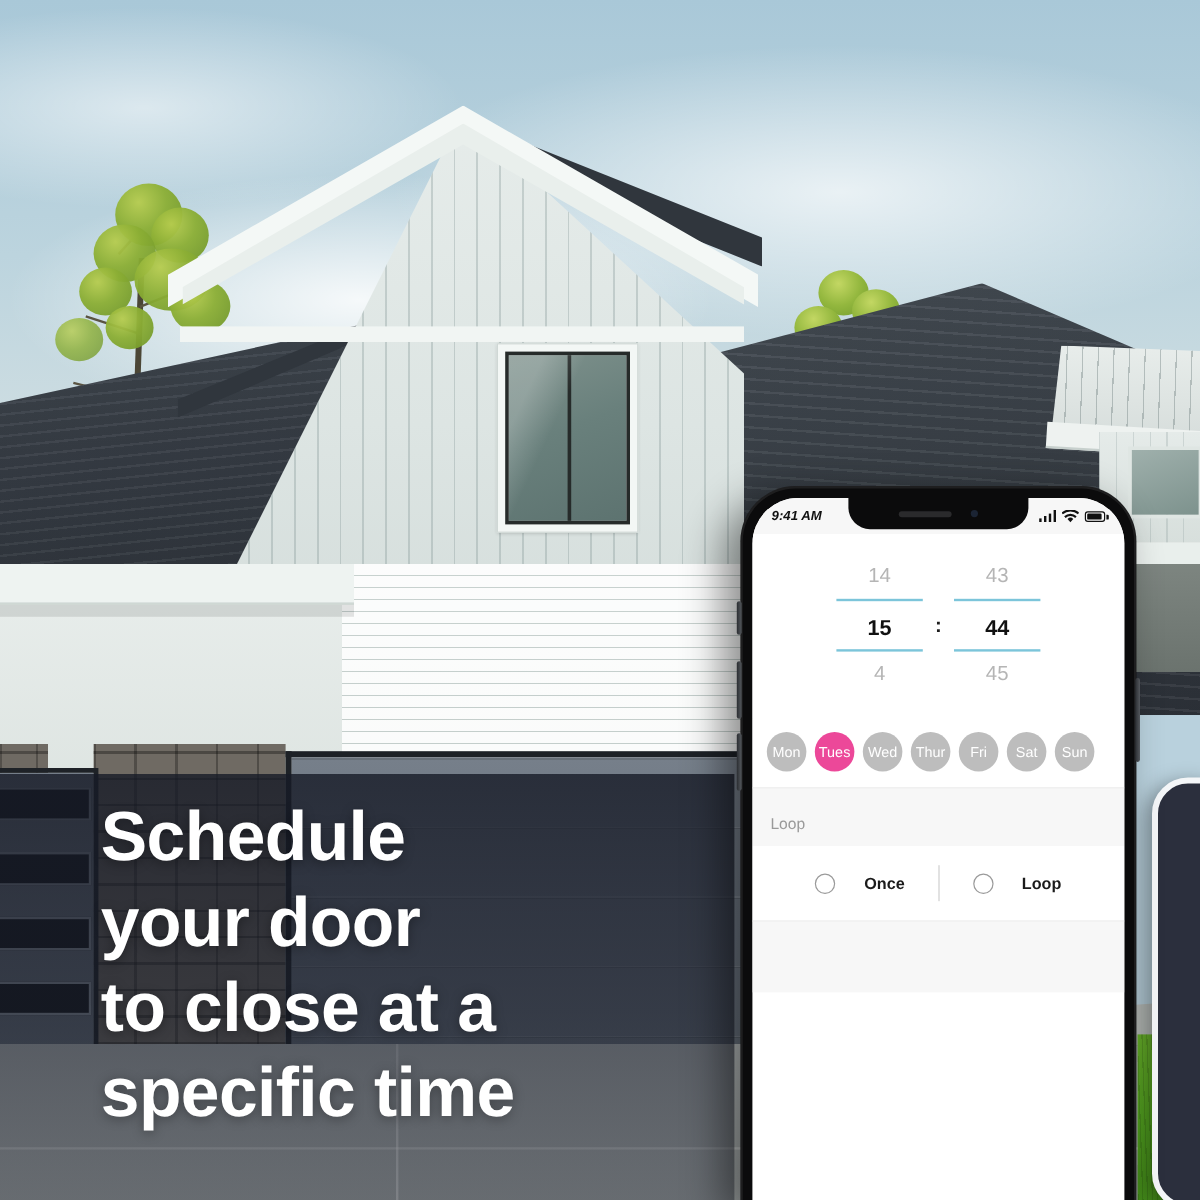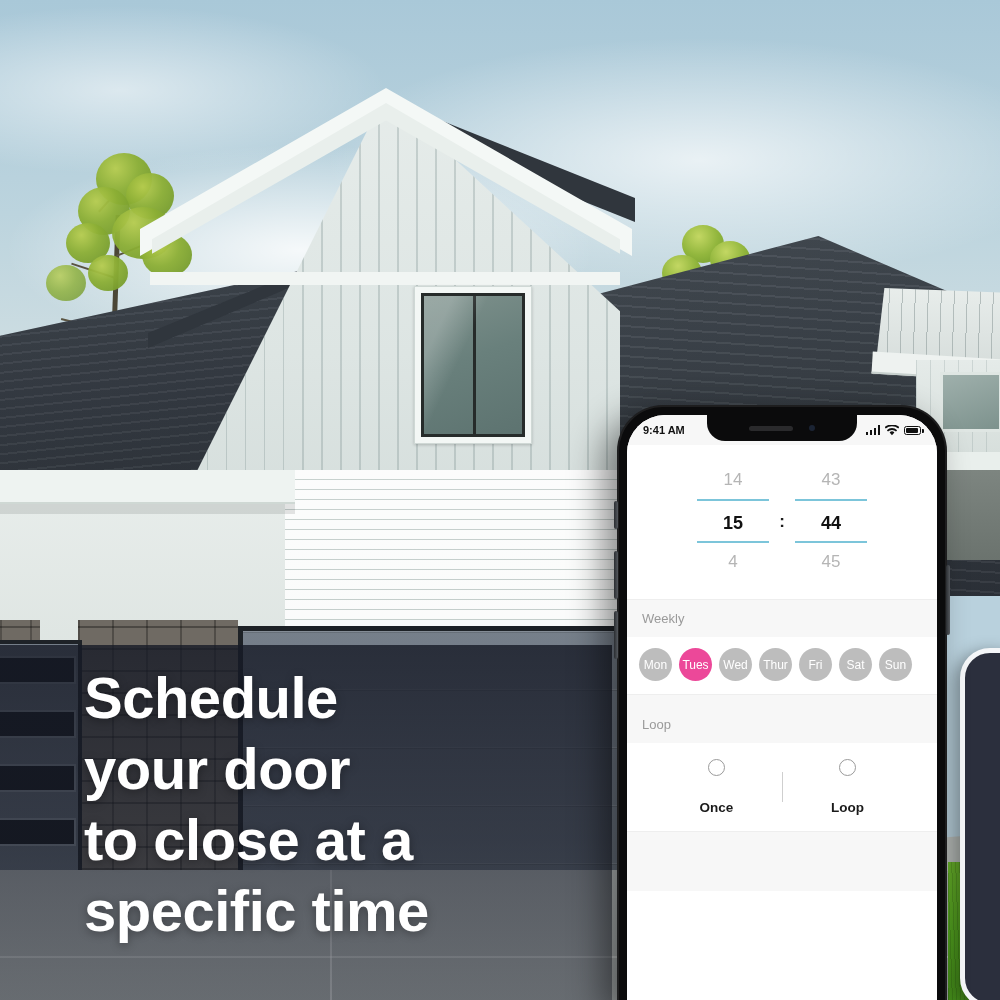--- a/index.html
+++ b/index.html
@@ -280,21 +280,21 @@
   .screen{
     position:relative; width:310px; height:590px; overflow:hidden;
     border-radius:38px 38px 0 0;
     background:#ffffff;
   }
 
   
   .statusbar{
     position:relative; height:30px; background:#f7f7f7;
     display:flex; align-items:center; justify-content:space-between;
-    padding:0 16px; font-size:11px; font-weight:bold; color:#111;
+    padding:0 16px; font-size:11px; font-weight:bold; color:#111;font-style:italic;
   }
   .notch{
     position:absolute; left:50%; top:0; transform:translateX(-50%);
     width:150px; height:26px; background:#0b0b0c;
     border-radius:0 0 18px 18px; z-index:5;
     display:flex; align-items:center; justify-content:center; gap:16px;
   }
   .notch .speaker{ width:44px; height:5px; border-radius:3px; background:#2a2a2c; }
   .notch .cam{ width:6px; height:6px; border-radius:50%; background:#1b2434; }
   .sb-right{ display:flex; align-items:center; gap:5px; }
@@ -352,21 +352,21 @@
     background:#bdbdbd; color:#fff; font-size:12px;
     display:flex; align-items:center; justify-content:center; cursor:pointer;
   }
   .day.sel{ background:#ec4899; }
 
   
   .loopbody{
     display:flex; align-items:center; justify-content:center;
     padding:16px 0; background:#fff; gap:0;
   }
-  .radio-group{ display:flex; align-items:center; gap:24px; width:118px; justify-content:center; cursor:pointer;flex-direction:column;}
+  .radio-group{ display:flex; align-items:center; gap:24px; width:118px; justify-content:center; cursor:pointer;}
   .radio{ width:17px; height:17px; border-radius:50%; border:1.4px solid #9a9a9a; background:#fff; }
   .radio-lbl{ font-size:13.5px; color:#1b1b1b; font-weight:bold; }
   .vdiv{ width:1px; height:30px; background:#cfcfcf; margin:0 6px; }
   .tail{ height:60px; background:#f7f7f7; border-top:1px solid #eee; }
 </style>
 </head>
 <body>
 
 <div id="scene">
 
@@ -504,21 +504,20 @@
           <div class="pdim" style="height:38px"></div>
         </div>
         <div class="pcol">
           <div class="pdim">43</div>
           <div class="psel">44</div>
           <div class="pdim">45</div>
         </div>
       </div>
     </div>
 
-    <div class="sec-label">Weekly</div>
     <div class="days">
       <div class="day">Mon</div>
       <div class="day sel">Tues</div>
       <div class="day">Wed</div>
       <div class="day">Thur</div>
       <div class="day">Fri</div>
       <div class="day">Sat</div>
       <div class="day">Sun</div>
     </div>
 

